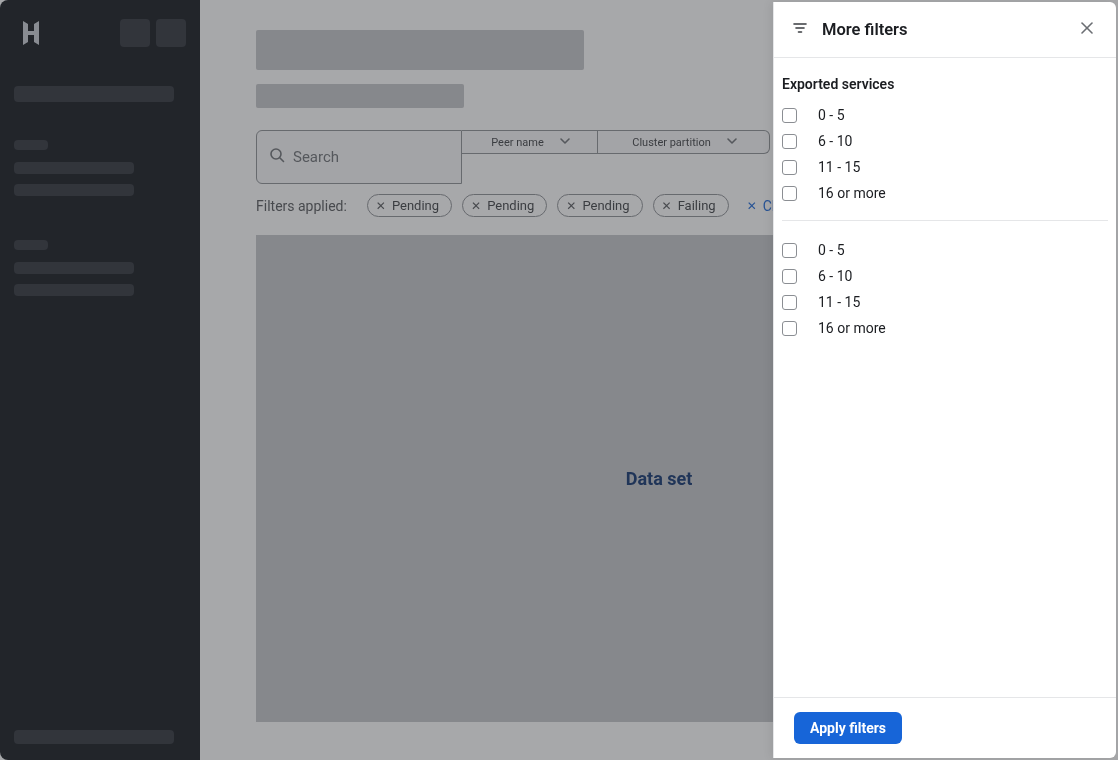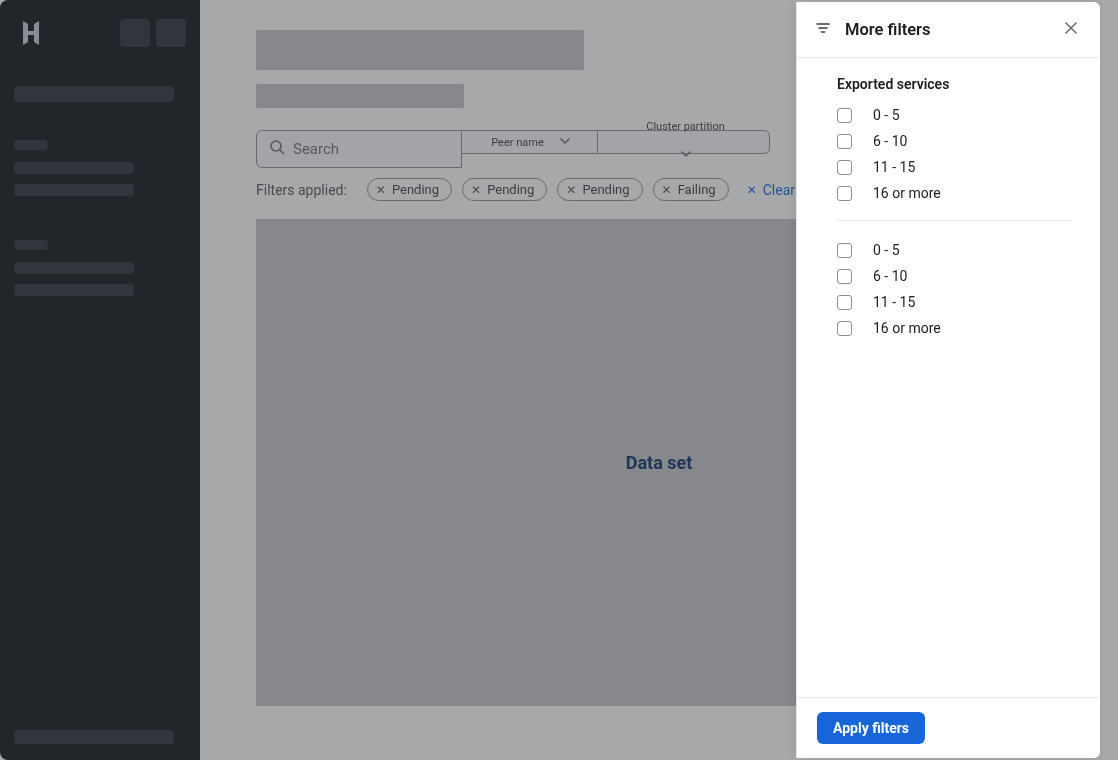--- a/index.html
+++ b/index.html
@@ -99,21 +99,21 @@
       display: flex;
       gap: 0;
       margin-bottom: 10px;
     }
     .search-wrap {
       display: flex;
       align-items: center;
       border: 1px solid #8b8e93;
       border-radius: 6px 0 0 6px;
       padding: 1px 12px;
-      height: 38px;
+      height: 54px;
       width: 206px;
       color: #6b6e73;
       background: #f8f8f9;
       gap: 8px;
     }
     .search-wrap input {
       border: none;
       outline: none;
       background: transparent;
       font-size: 15px;
@@ -132,21 +132,20 @@
       height: 24px;
       padding: 0 12px 0 16px;
       font-size: 11px;
       color: #3a3c40;
       background: #f8f8f9;
       cursor: pointer;
       gap: 14px;
     }
     .dropdown.last {
       border-radius: 0 6px 6px 0;
-      flex-direction: column;
     }
     .chevron {
       color: #6b6e73;
     }
     .filters-row {
       display: flex;
       align-items: center;
       gap: 10px;
       font-size: 14px;
       color: #3a3c40;
@@ -194,23 +193,23 @@
     .overlay {
       position: absolute;
       inset: 0;
       background: rgba(60,62,66,0.45);
       pointer-events: none;
     }
     
     .panel {
       position: absolute;
       top: 2px;
-      right: 18px;
+      right: 2px;
       bottom: 2px;
-      width: 304px;
+      width: 343px;
       background: #fff;
       border-left: 1px solid #e5e6e8;
       display: flex;
       flex-direction: column;
       border-radius: 0 6px 6px 0;
       box-shadow: -2px 0 10px rgba(0,0,0,0.08);
     }
     .panel-header {
       display: flex;
       align-items: center;
@@ -223,24 +222,23 @@
       font-size: 16.5px;
       color: #1b1d21;
     }
     .panel-header .close {
       margin-left: auto;
       color: #6b6e73;
       cursor: pointer;
       padding: 4px;
     }
     .panel-body {
-      padding: 18px 28px;
+      padding: 18px 8px;
       flex: 1;
       overflow-y: auto;
-      margin-left: 12px;
     }
     .section-title {
       font-weight: 600;
       font-size: 14px;
       color: #1b1d21;
       margin-bottom: 10px;
     }
     .check-row {
       display: flex;
       align-items: center;

